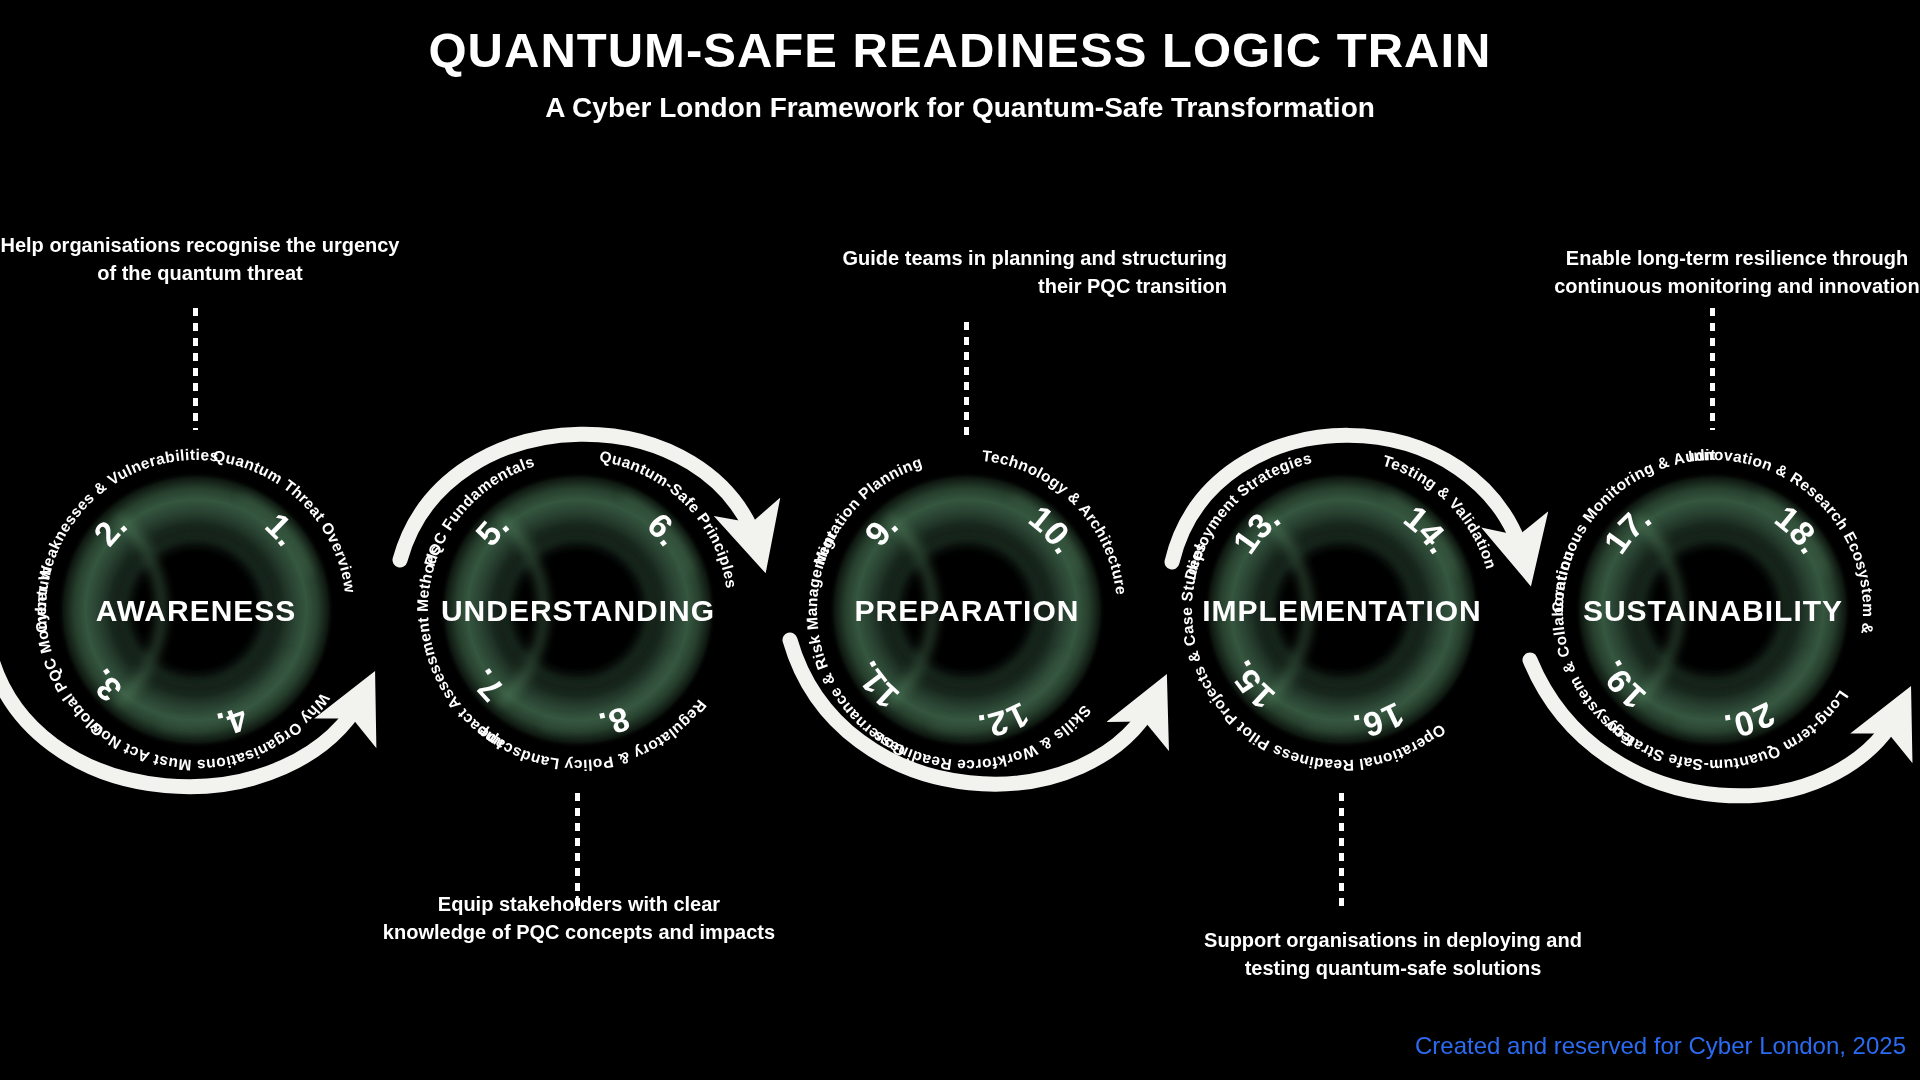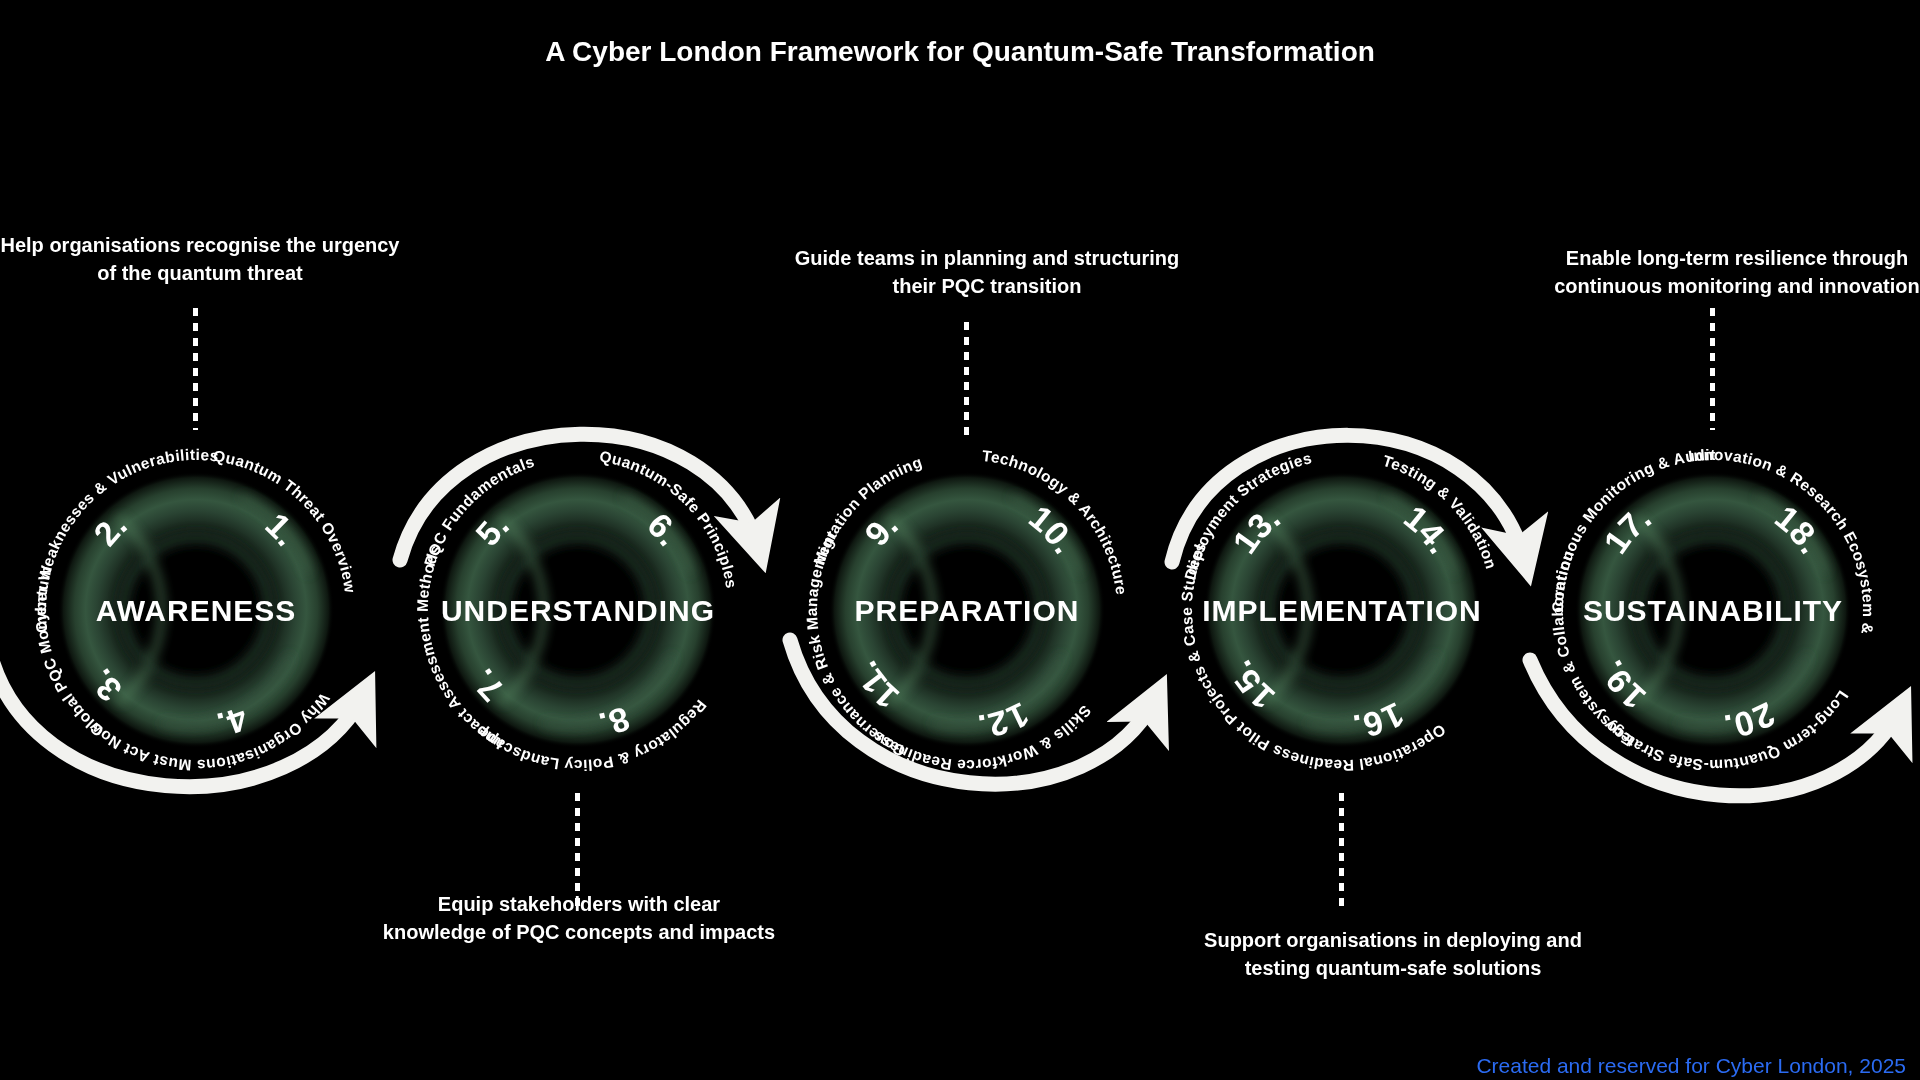--- a/index.html
+++ b/index.html
@@ -28,36 +28,37 @@
     position:absolute;
     width:5px;
     background:repeating-linear-gradient(180deg,#fff 0 8px,transparent 8px 15px);
   }
   .stage{position:absolute;top:425px;width:370px;height:370px;}
   .clabel{font-weight:bold;font-size:15.5px;fill:#fff;letter-spacing:.4px;}
   .cnum{font-weight:bold;font-size:34px;fill:#fff;}
   .stage-name{font-weight:bold;font-size:30px;fill:#fff;letter-spacing:1px;}
   .arrows{position:absolute;left:0;top:0;pointer-events:none;}
   .footer{
-    position:absolute;right:14px;bottom:2px;
-    font-size:21px;
+    position:absolute;right:14px;bottom:20px;
+    font-size:24px;
   }
 </style>
 </head>
 <body>
 
 <div class="header">
+  <h1 class="title">QUANTUM-SAFE READINESS LOGIC TRAIN</h1>
   <h2 class="subtitle">A Cyber London Framework for Quantum-Safe Transformation</h2>
 </div>
 
 <div class="callout" style="left:200px;top:231px;">Help organisations recognise the urgency
 of the quantum threat</div>
 <div class="callout" style="left:579px;top:890px;">Equip stakeholders with clear
 knowledge of PQC concepts and impacts</div>
-<div class="callout" style="left:987px;top:244px;">Guide teams in planning and structuring
+<div class="callout" style="left:987px;top:244px;text-align:right;">Guide teams in planning and structuring
 their PQC transition</div>
 <div class="callout" style="left:1393px;top:926px;">Support organisations in deploying and
 testing quantum-safe solutions</div>
 <div class="callout" style="left:1737px;top:244px;">Enable long-term resilience through
 continuous monitoring and innovation</div>
 
 <div class="dotline" style="left:193px;top:308px;height:122px;"></div>
 <div class="dotline" style="left:575px;top:793px;height:118px;"></div>
 <div class="dotline" style="left:964px;top:322px;height:118px;"></div>
 <div class="dotline" style="left:1339px;top:793px;height:118px;"></div>

